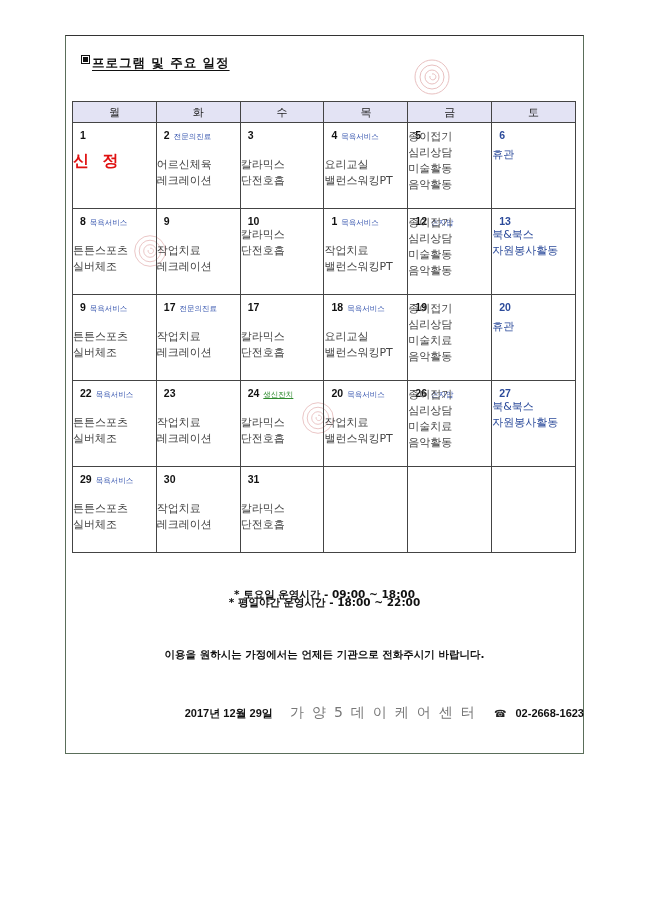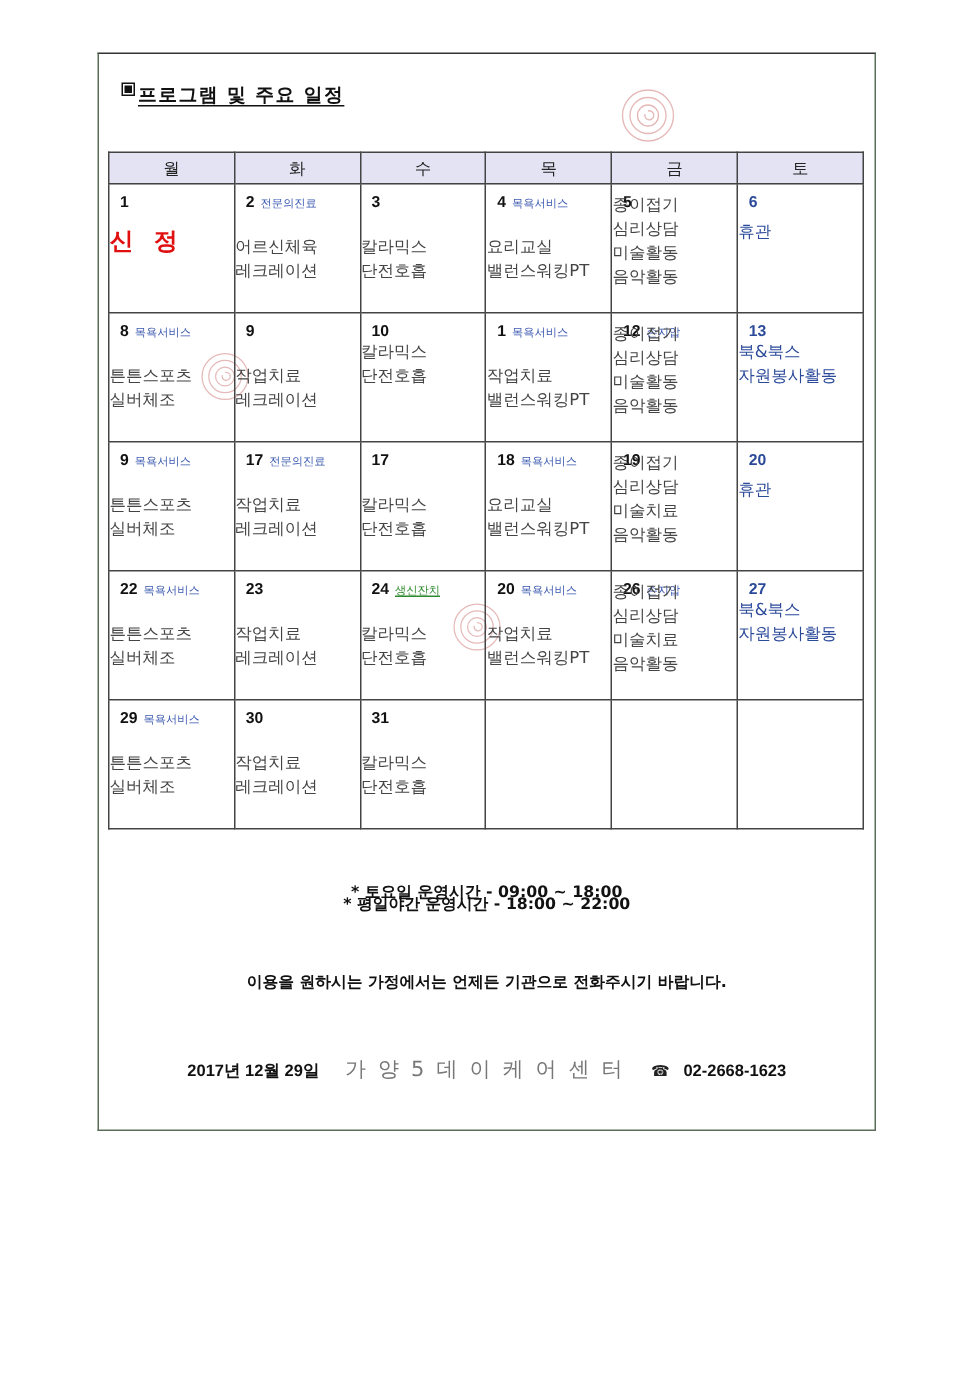--- a/index.html
+++ b/index.html
@@ -129,21 +129,21 @@
       text-align: center;
       font-size: 10.5px;
       color: #111;
       font-weight: bold;
     }
     .footer {
       position: absolute;
       left: 65px;
       width: 519px;
       top: 702px;
-      text-align: center;
+      text-align: right;
       white-space: nowrap;
     }
     .footer .date {
       font-size: 11px;
       font-weight: bold;
       color: #111;
       font-family: "Liberation Sans", sans-serif;
     }
     .footer .org {
       font-size: 14px;

